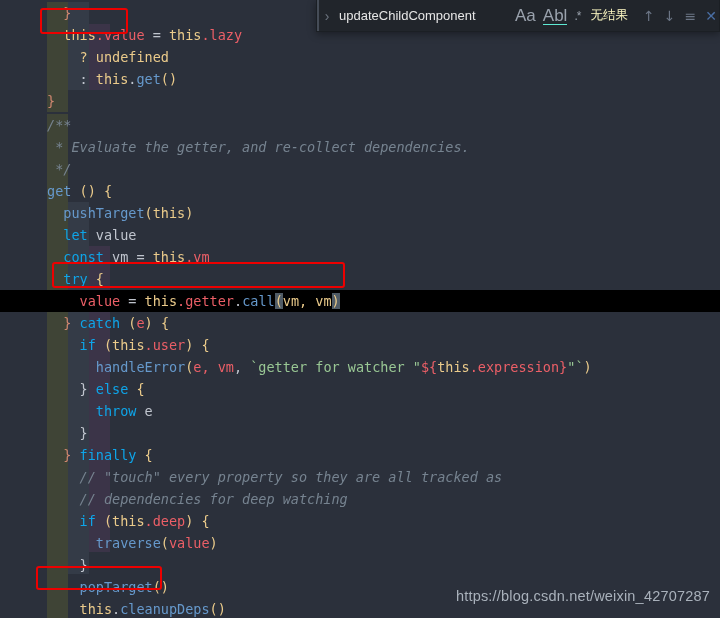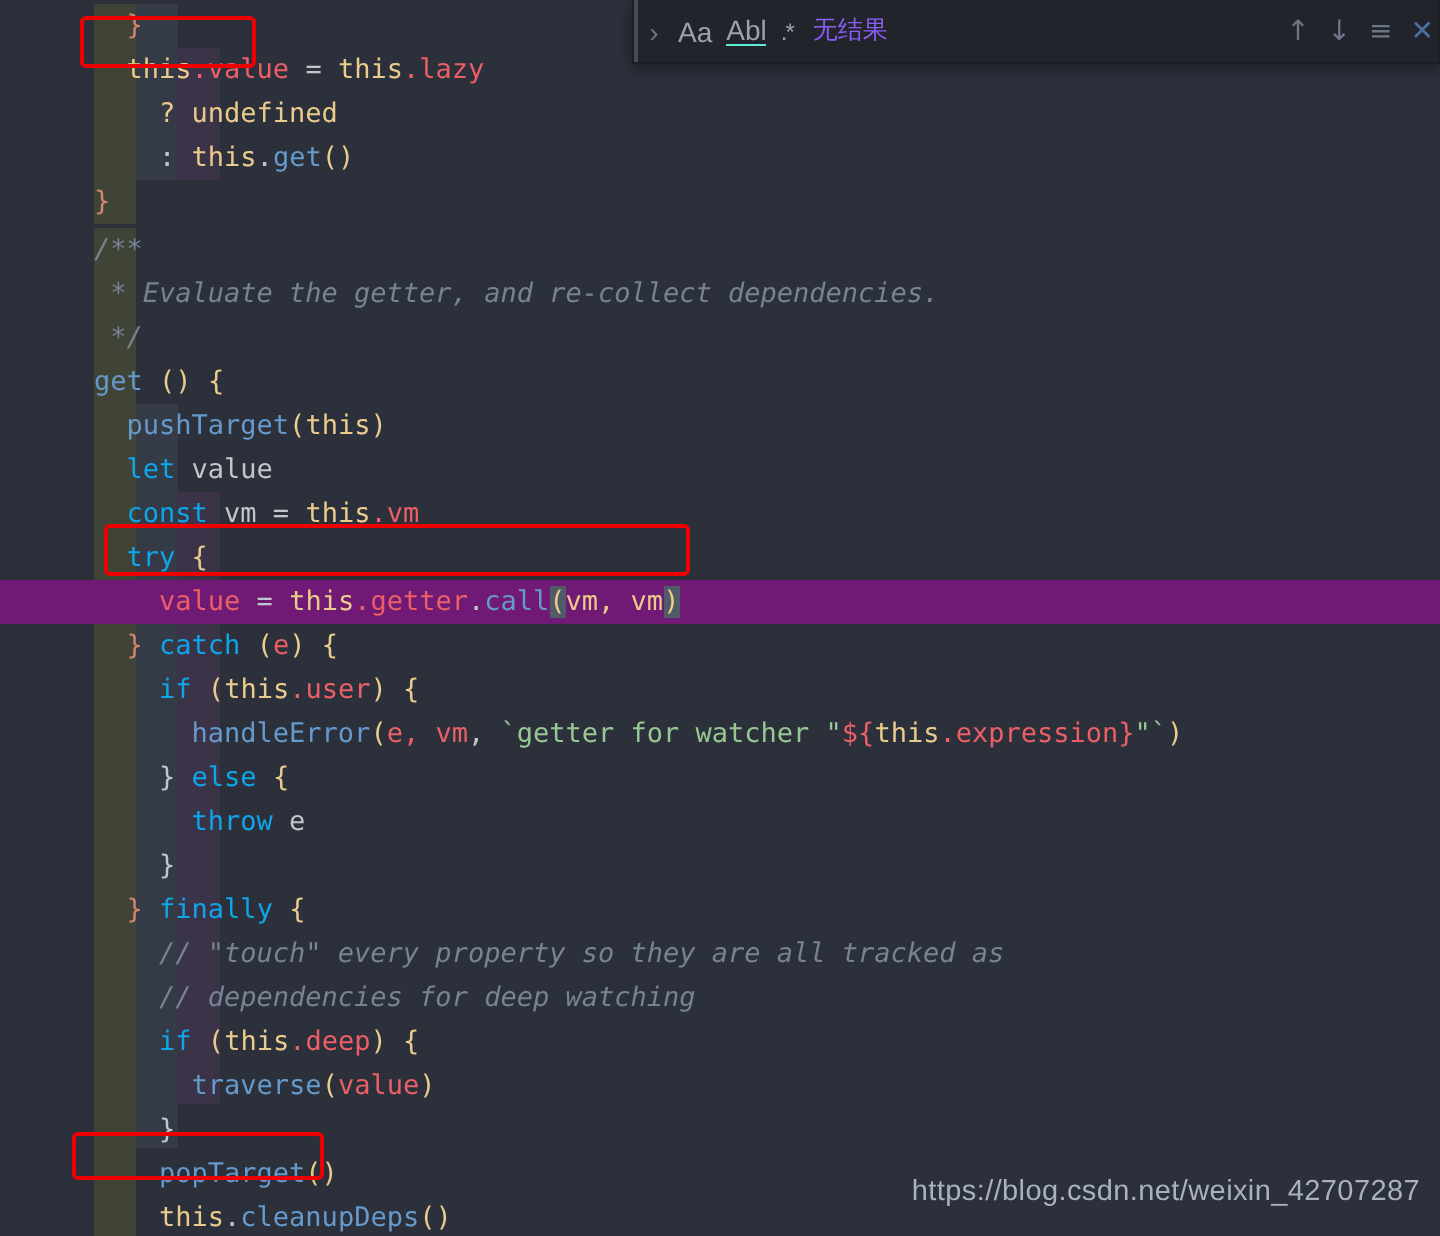--- a/index.html
+++ b/index.html
@@ -43,21 +43,21 @@
   
   .line::before {
     content: "";
     position: absolute;
     left: 47px;
     top: 0;
     width: 1px;
     height: 22px;
     background: transparent;
   }
-  .line.cur { background: #701a75; }
+  .line.cur { background: #000000; }
 
   
   .gutter-strip {
     position: absolute;
     left: 47px;
     width: 21px;
     background: #3f4436;
   }
   .indent-strip {
     position: absolute;
@@ -148,30 +148,30 @@
   .fw-icons {
     display: flex;
     align-items: center;
     gap: 7px;
     margin-left: 2px;
     flex: 0 0 auto;
   }
   .fw-ico {
     color: #9aa2ad;
     font-family: "Liberation Sans", sans-serif;
-    font-size: 14px;
+    font-size: 17px;
     line-height: 1;
     display: inline-block;
     white-space: nowrap;
   }
   .fw-ico.boxed { border-bottom: 1px solid #5eead4; padding-bottom: 0; }
   .fw-ico.regex { font-size: 12px; letter-spacing: -1px; }
   #find-result {
     margin-left: 10px;
-    color: #8b5cf6;
+    color: #fef9c3;
     font-family: "Liberation Sans", sans-serif;
     font-size: 12.5px;
     flex: 0 0 auto;
   }
   .fw-nav {
     display: flex;
     align-items: center;
     gap: 9px;
     margin-left: auto;
     margin-right: 2px;
@@ -210,20 +210,21 @@
   <div id="block-top" class="code-block"><div class="line"><span>  </span><span class="t-brace">}</span></div><div class="line"><span>  </span><span class="t-this">this</span><span class="t-prop">.value</span><span class="t-op"> = </span><span class="t-this">this</span><span class="t-prop">.lazy</span></div><div class="line"><span>    </span><span class="t-tpldelim">? </span><span class="t-this">undefined</span></div><div class="line"><span>    </span><span class="t-plain">: </span><span class="t-this">this</span><span class="t-plain">.</span><span class="t-fn">get</span><span class="t-paren">()</span></div><div class="line"><span></span><span class="t-brace">}</span></div></div>
   <div id="block-main" class="code-block"><div class="line"><span></span><span class="t-cmt">/**</span></div><div class="line"><span></span><span class="t-cmt"> * Evaluate the getter, and re-collect dependencies.</span></div><div class="line"><span></span><span class="t-cmt"> */</span></div><div class="line"><span></span><span class="t-fn">get</span><span class="t-plain"> </span><span class="t-paren">()</span><span class="t-plain"> </span><span class="t-paren">{</span></div><div class="line"><span>  </span><span class="t-fn">pushTarget</span><span class="t-paren">(</span><span class="t-this">this</span><span class="t-paren">)</span></div><div class="line"><span>  </span><span class="t-kw">let</span><span class="t-plain"> value</span></div><div class="line"><span>  </span><span class="t-kw">const</span><span class="t-plain"> vm </span><span class="t-op">= </span><span class="t-this">this</span><span class="t-prop">.vm</span></div><div class="line"><span>  </span><span class="t-kw">try</span><span class="t-plain"> </span><span class="t-paren">{</span></div><div class="line cur"><span>    </span><span class="t-prop">value </span><span class="t-op">= </span><span class="t-this">this</span><span class="t-prop">.getter</span><span class="t-plain">.</span><span class="t-fn">call</span><span class="t-paren sel">(</span><span class="t-this">vm, vm</span><span class="t-paren sel">)</span></div><div class="line"><span>  </span><span class="t-brace">}</span><span class="t-plain"> </span><span class="t-kw">catch</span><span class="t-plain"> </span><span class="t-paren">(</span><span class="t-prop">e</span><span class="t-paren">)</span><span class="t-plain"> </span><span class="t-paren">{</span></div><div class="line"><span>    </span><span class="t-kw">if</span><span class="t-plain"> </span><span class="t-paren">(</span><span class="t-this">this</span><span class="t-prop">.user</span><span class="t-paren">)</span><span class="t-plain"> </span><span class="t-paren">{</span></div><div class="line"><span>      </span><span class="t-fn">handleError</span><span class="t-paren">(</span><span class="t-prop">e, vm</span><span class="t-plain">, </span><span class="t-str">`getter for watcher "</span><span class="t-tplvar">${</span><span class="t-this">this</span><span class="t-prop">.expression</span><span class="t-tplvar">}</span><span class="t-str">"`</span><span class="t-paren">)</span></div><div class="line"><span>    </span><span class="t-plain">}</span><span class="t-plain"> </span><span class="t-kw">else</span><span class="t-plain"> </span><span class="t-paren">{</span></div><div class="line"><span>      </span><span class="t-kw">throw</span><span class="t-plain"> e</span></div><div class="line"><span>    </span><span class="t-plain">}</span></div><div class="line"><span>  </span><span class="t-brace">}</span><span class="t-plain"> </span><span class="t-kw">finally</span><span class="t-plain"> </span><span class="t-paren">{</span></div><div class="line"><span>    </span><span class="t-cmt">// "touch" every property so they are all tracked as</span></div><div class="line"><span>    </span><span class="t-cmt">// dependencies for deep watching</span></div><div class="line"><span>    </span><span class="t-kw">if</span><span class="t-plain"> </span><span class="t-paren">(</span><span class="t-this">this</span><span class="t-prop">.deep</span><span class="t-paren">)</span><span class="t-plain"> </span><span class="t-paren">{</span></div><div class="line"><span>      </span><span class="t-fn">traverse</span><span class="t-paren">(</span><span class="t-prop">value</span><span class="t-paren">)</span></div><div class="line"><span>    </span><span class="t-plain">}</span></div><div class="line"><span>    </span><span class="t-fn">popTarget</span><span class="t-paren">()</span></div><div class="line"><span>    </span><span class="t-this">this</span><span class="t-plain">.</span><span class="t-fn">cleanupDeps</span><span class="t-paren">()</span></div></div>
 
   <div class="redbox" id="redbox-this-value"></div>
   <div class="redbox" id="redbox-getter-call"></div>
   <div class="redbox" id="redbox-return"></div>
 </div>
 
 <div id="find-widget">
   <div class="fw-toggle">›</div>
+  <div class="fw-input" title="查找">updateChildComponent</div>
   <div class="fw-icons">
     <span class="fw-ico">Aa</span>
     <span class="fw-ico boxed">Abl</span>
     <span class="fw-ico regex">.*</span>
   </div>
   <div id="find-result">无结果</div>
   <div class="fw-nav">
     <span>↑</span>
     <span>↓</span>
     <span>≡</span>

